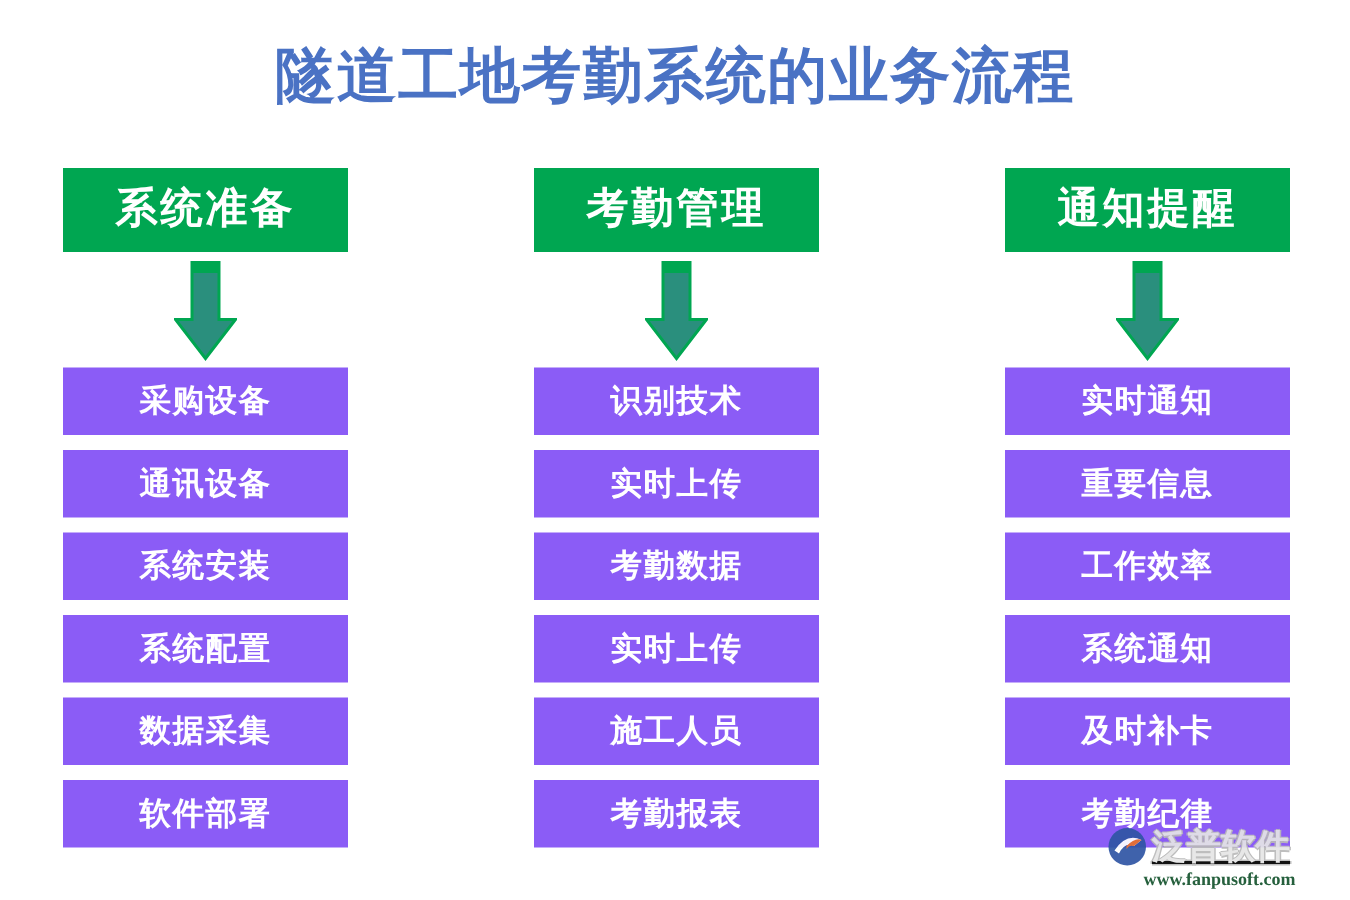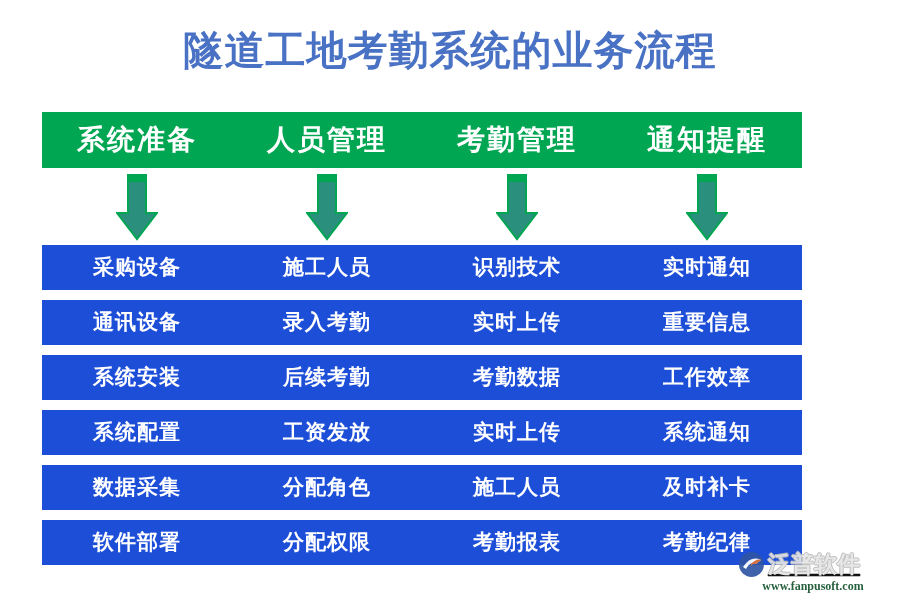--- a/index.html
+++ b/index.html
@@ -39,21 +39,21 @@
 
   
   #columns {
     position: absolute;
     left: 42px;
     top: 112px;
     width: 818px;
     height: 462px;
     display: flex;
     flex-direction: row;
-    justify-content: flex-start;
+    justify-content: space-between;
   }
 
   .column {
     width: 190px;
     display: flex;
     flex-direction: column;
     align-items: stretch;
   }
 
   .header-box {
@@ -83,21 +83,21 @@
   }
 
   .items {
     display: flex;
     flex-direction: column;
     gap: 10px;
   }
 
   .item-box {
     height: 45px;
-    background: #1d4ed8;
+    background: #8b5cf6;
     color: #ffffff;
     display: flex;
     align-items: center;
     justify-content: center;
     font-family: "Liberation Serif", "DejaVu Serif", serif;
     font-size: 21px;
     font-weight: bold;
     letter-spacing: 1px;
     line-height: 45px;
     white-space: nowrap;
@@ -168,37 +168,20 @@
       <div class="items">
         <div class="item-box">采购设备</div>
         <div class="item-box">通讯设备</div>
         <div class="item-box">系统安装</div>
         <div class="item-box">系统配置</div>
         <div class="item-box">数据采集</div>
         <div class="item-box">软件部署</div>
       </div>
     </div>
 
-    <div class="column">
-      <div class="header-box">人员管理</div>
-      <div class="arrow-wrap">
-        <svg class="arrow-svg" width="42" height="68" viewBox="0 0 42 68">
-          <polygon points="12,2 30,2 30,40 41,40 21,66 1,40 12,40" fill="#2a8f7d" stroke="#00a651" stroke-width="2"></polygon>
-          <rect x="12" y="2" width="18" height="7" fill="#00a651"></rect>
-        </svg>
-      </div>
-      <div class="items">
-        <div class="item-box">施工人员</div>
-        <div class="item-box">录入考勤</div>
-        <div class="item-box">后续考勤</div>
-        <div class="item-box">工资发放</div>
-        <div class="item-box">分配角色</div>
-        <div class="item-box">分配权限</div>
-      </div>
-    </div>
 
     <div class="column">
       <div class="header-box">考勤管理</div>
       <div class="arrow-wrap">
         <svg class="arrow-svg" width="42" height="68" viewBox="0 0 42 68">
           <polygon points="12,2 30,2 30,40 41,40 21,66 1,40 12,40" fill="#2a8f7d" stroke="#00a651" stroke-width="2"></polygon>
           <rect x="12" y="2" width="18" height="7" fill="#00a651"></rect>
         </svg>
       </div>
       <div class="items">

